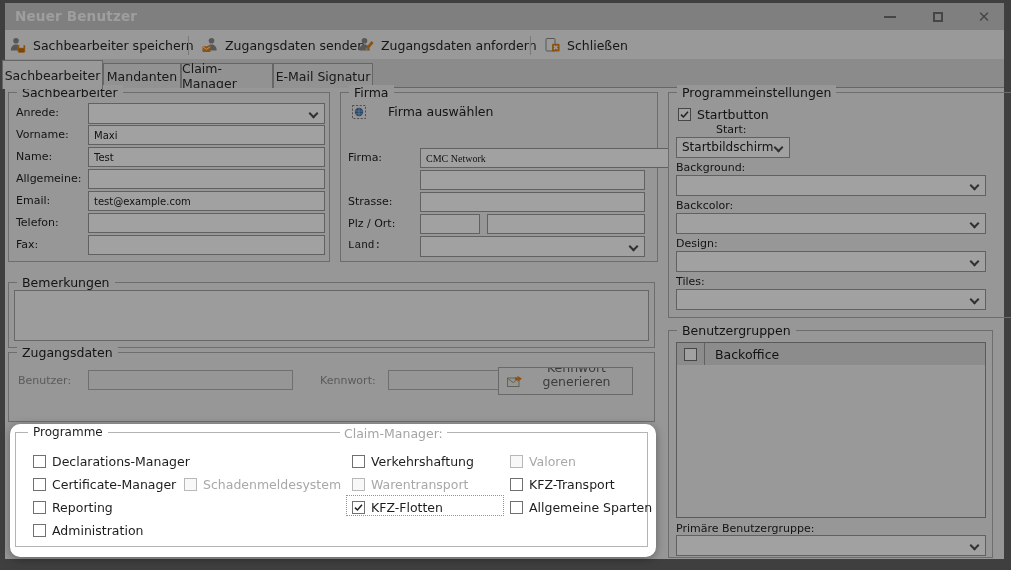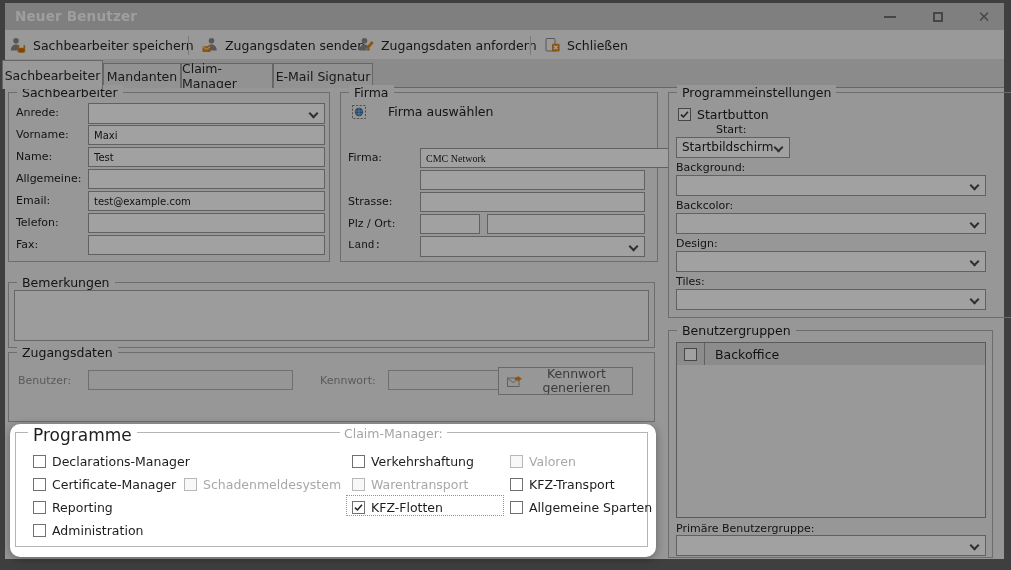--- a/index.html
+++ b/index.html
@@ -41,27 +41,27 @@
   .cblabel { font-size:12.5px; color:#1d1d1d; white-space:nowrap; }
   .cblabel.dis { color:#a8a8a8; }
   .focusrect { position:absolute; border:1px dotted #58a6d8; }
   
   .listbox { position:absolute; background:#f2f2f2; border:1px solid #8f8f8f; overflow:hidden; }
   .lrow { display:flex; align-items:stretch; height:22px; cursor:default; }
   .lrow .cell { width:28px; display:flex; align-items:center; justify-content:center; border-right:1px solid #9a9a9a; flex:0 0 28px; }
   .lrow .llabel { font-size:12.5px; color:#1d1d1d; display:flex; align-items:center; padding-left:10px; flex:1; }
   
   .flatbtn { position:absolute; display:flex; align-items:center; gap:22px; font-size:12.5px; color:#222; cursor:default; }
-  .genbtn { position:absolute; border:1px solid #a6a6a6; background:#f0f0f0; display:flex; align-items:center; gap:6px; padding:5px 8px; overflow:hidden; cursor:default; }
+  .genbtn { position:absolute; border:1px solid #a6a6a6; background:#f0f0f0; display:flex; align-items:flex-end; gap:6px; padding:5px 8px; overflow:hidden; cursor:default; }
   .genbtn .btxt { font-size:12.5px; color:#5f5f5f; text-align:center; line-height:14px; flex:1; }
   
   .dim { position:absolute; left:0; top:0; width:1011px; height:570px; background:rgba(0,0,0,0.37); z-index:40; }
   .spot { position:absolute; left:10px; top:424px; width:646px; height:133px; background:#ffffff; border-radius:10px; z-index:50; box-shadow:0 2px 10px rgba(0,0,0,0.35); }
   .spot .fieldset { position:absolute; left:5px; top:8px; width:633px; height:115px; border:1px solid #b4b4b4; }
-  .spot .legend2 { position:absolute; left:18px; top:1px; background:#fff; padding:0 5px; font-size:17px; color:#1d1d1d; z-index:2; }
+  .spot .legend2 { position:absolute; left:18px; top:1px; background:#fff; padding:0 5px; font-size:12px; color:#1d1d1d; z-index:2; }
   .spot .claim { position:absolute; left:330px; top:2px; background:#fff; padding:0 4px; font-size:12.5px; color:#a4a4a4; z-index:2; }
 </style>
 </head>
 <body>
 
 <div class="win">
 
   <div class="titlebar">
     <span class="title">Neuer Benutzer</span>
     <div class="wbtn" style="left:869px;">

